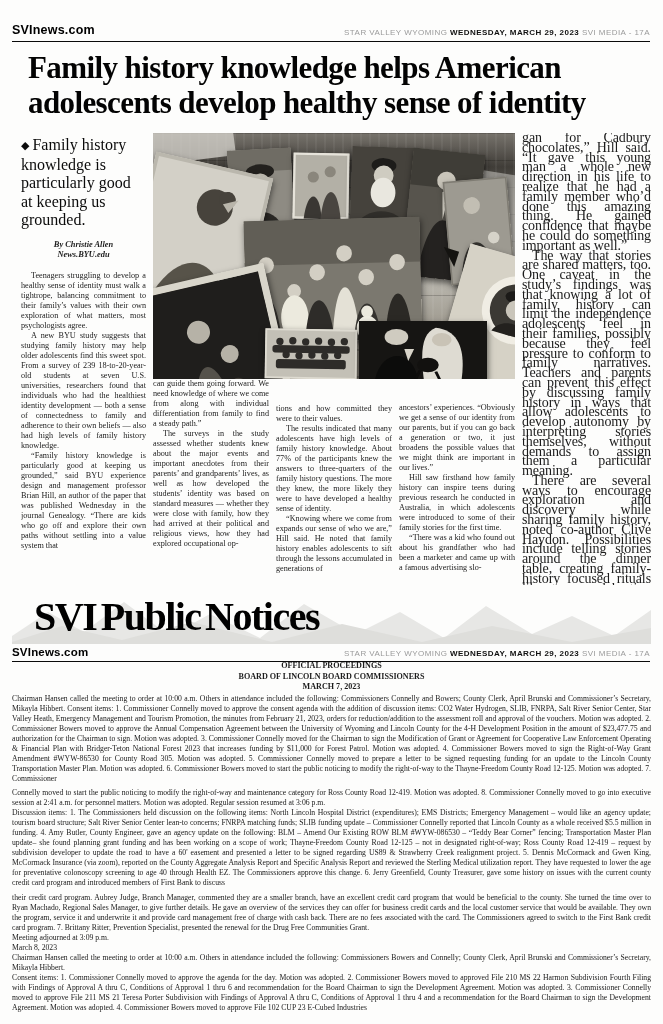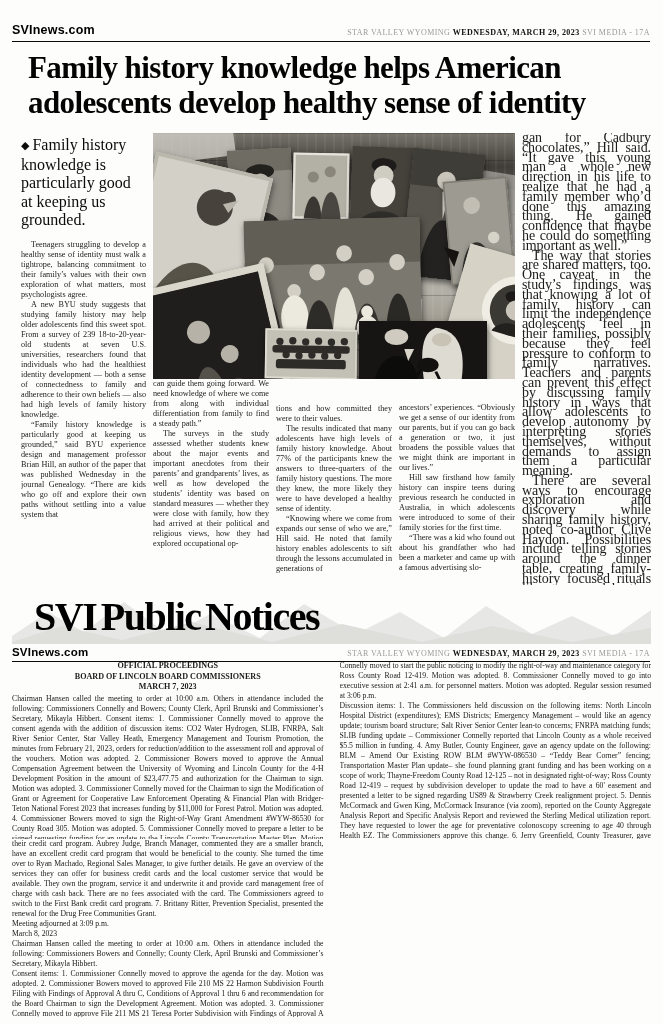--- a/index.html
+++ b/index.html
@@ -9,21 +9,21 @@
     font-family:"Liberation Serif", serif; color:#1c1c1c;
   }
 
   
   .pagehead {
     position:absolute; top:23px; left:12px; right:13px;
     display:flex; justify-content:space-between; align-items:flex-end;
     border-bottom:1.6px solid #0a0a0a; padding-bottom:4px;
   }
   .masthead { font-family:"Liberation Sans",sans-serif; font-weight:bold; font-size:12.5px; color:#000; letter-spacing:.2px; }
-  .dateline { font-family:Liberation Serif, serif; font-size:8px; color:#9a9a9a; letter-spacing:.45px; }
+  .dateline { font-family:Liberation Sans, sans-serif; font-size:8px; color:#9a9a9a; letter-spacing:.45px; }
   .dateline b { color:#101010; }
 
   
   .headline {
     position:absolute; top:50px; left:28px; width:640px; margin:0;
     font-weight:bold; font-size:31px; line-height:35px; letter-spacing:-.6px; color:#030303;
   }
 
   
   .article {
@@ -87,21 +87,21 @@
     font-weight:bold; font-size:40px; line-height:50px; letter-spacing:-1.5px; word-spacing:-4px; color:#000;
   }
   .notices-bar {
     position:absolute; top:646px; left:12px; right:13px;
     display:flex; justify-content:space-between; align-items:flex-end;
     border-bottom:1.6px solid #0a0a0a; padding-bottom:3px;
   }
   .notices-bar .masthead { font-size:11.5px; }
   .notices-cols {
     position:absolute; top:661px; left:12px; width:639px; height:356px;
-    display:grid; grid-template-columns:1fr 1fr; column-gap:16px; overflow:hidden;
+    display:grid; grid-template-columns:1fr; column-gap:16px; overflow:hidden;
   }
   .ncol { overflow:hidden; }
   .ntext { font-size:7.7px; line-height:10px; text-align:justify; color:#191919; }
   .ntext p { margin:0; }
   .nheading { margin-bottom:1px; }
   .nhead-line { text-align:center; font-weight:bold; font-size:8.1px; line-height:10.6px; }
 </style>
 </head>
 <body>
 
@@ -112,20 +112,24 @@
     <span class="dateline"><span>STAR VALLEY WYOMING </span><b>WEDNESDAY, MARCH 29, 2023</b><span> SVI MEDIA - 17A</span></span>
   </header>
 
   <h1 class="headline">Family history knowledge helps American adolescents develop healthy sense of identity</h1>
 
   <section class="article">
 
     <div class="col col1">
       <div class="pullquote">
         <span class="pq-bullet">◆</span><span>Family history knowledge is particularly good at keeping us grounded.</span>
+      </div>
+      <div class="byline">
+        <div>By Christie Allen</div>
+        <div>News.BYU.edu</div>
       </div>
       <div class="body-text">
           <p>Teenagers struggling to develop a healthy sense of identity must walk a tightrope, balancing commitment to their family’s values with their own exploration of what matters, most psychologists agree.</p>
           <p>A new BYU study suggests that studying family history may help older adolescents find this sweet spot. From a survey of 239 18-to-20-year-old students at seven U.S. universities, researchers found that individuals who had the healthiest identity development — both a sense of connectedness to family and adherence to their own beliefs — also had high levels of family history knowledge.</p>
           <p>“Family history knowledge is particularly good at keeping us grounded,” said BYU experience design and management professor Brian Hill, an author of the paper that was published Wednesday in the journal Genealogy. “There are kids who go off and explore their own paths without settling into a value system that</p>
         </div>
     </div>
 
     <div class="photo" title="Collage of vintage black-and-white family photographs scattered on weathered wood">
       <div class="scrap scrap1"></div>

